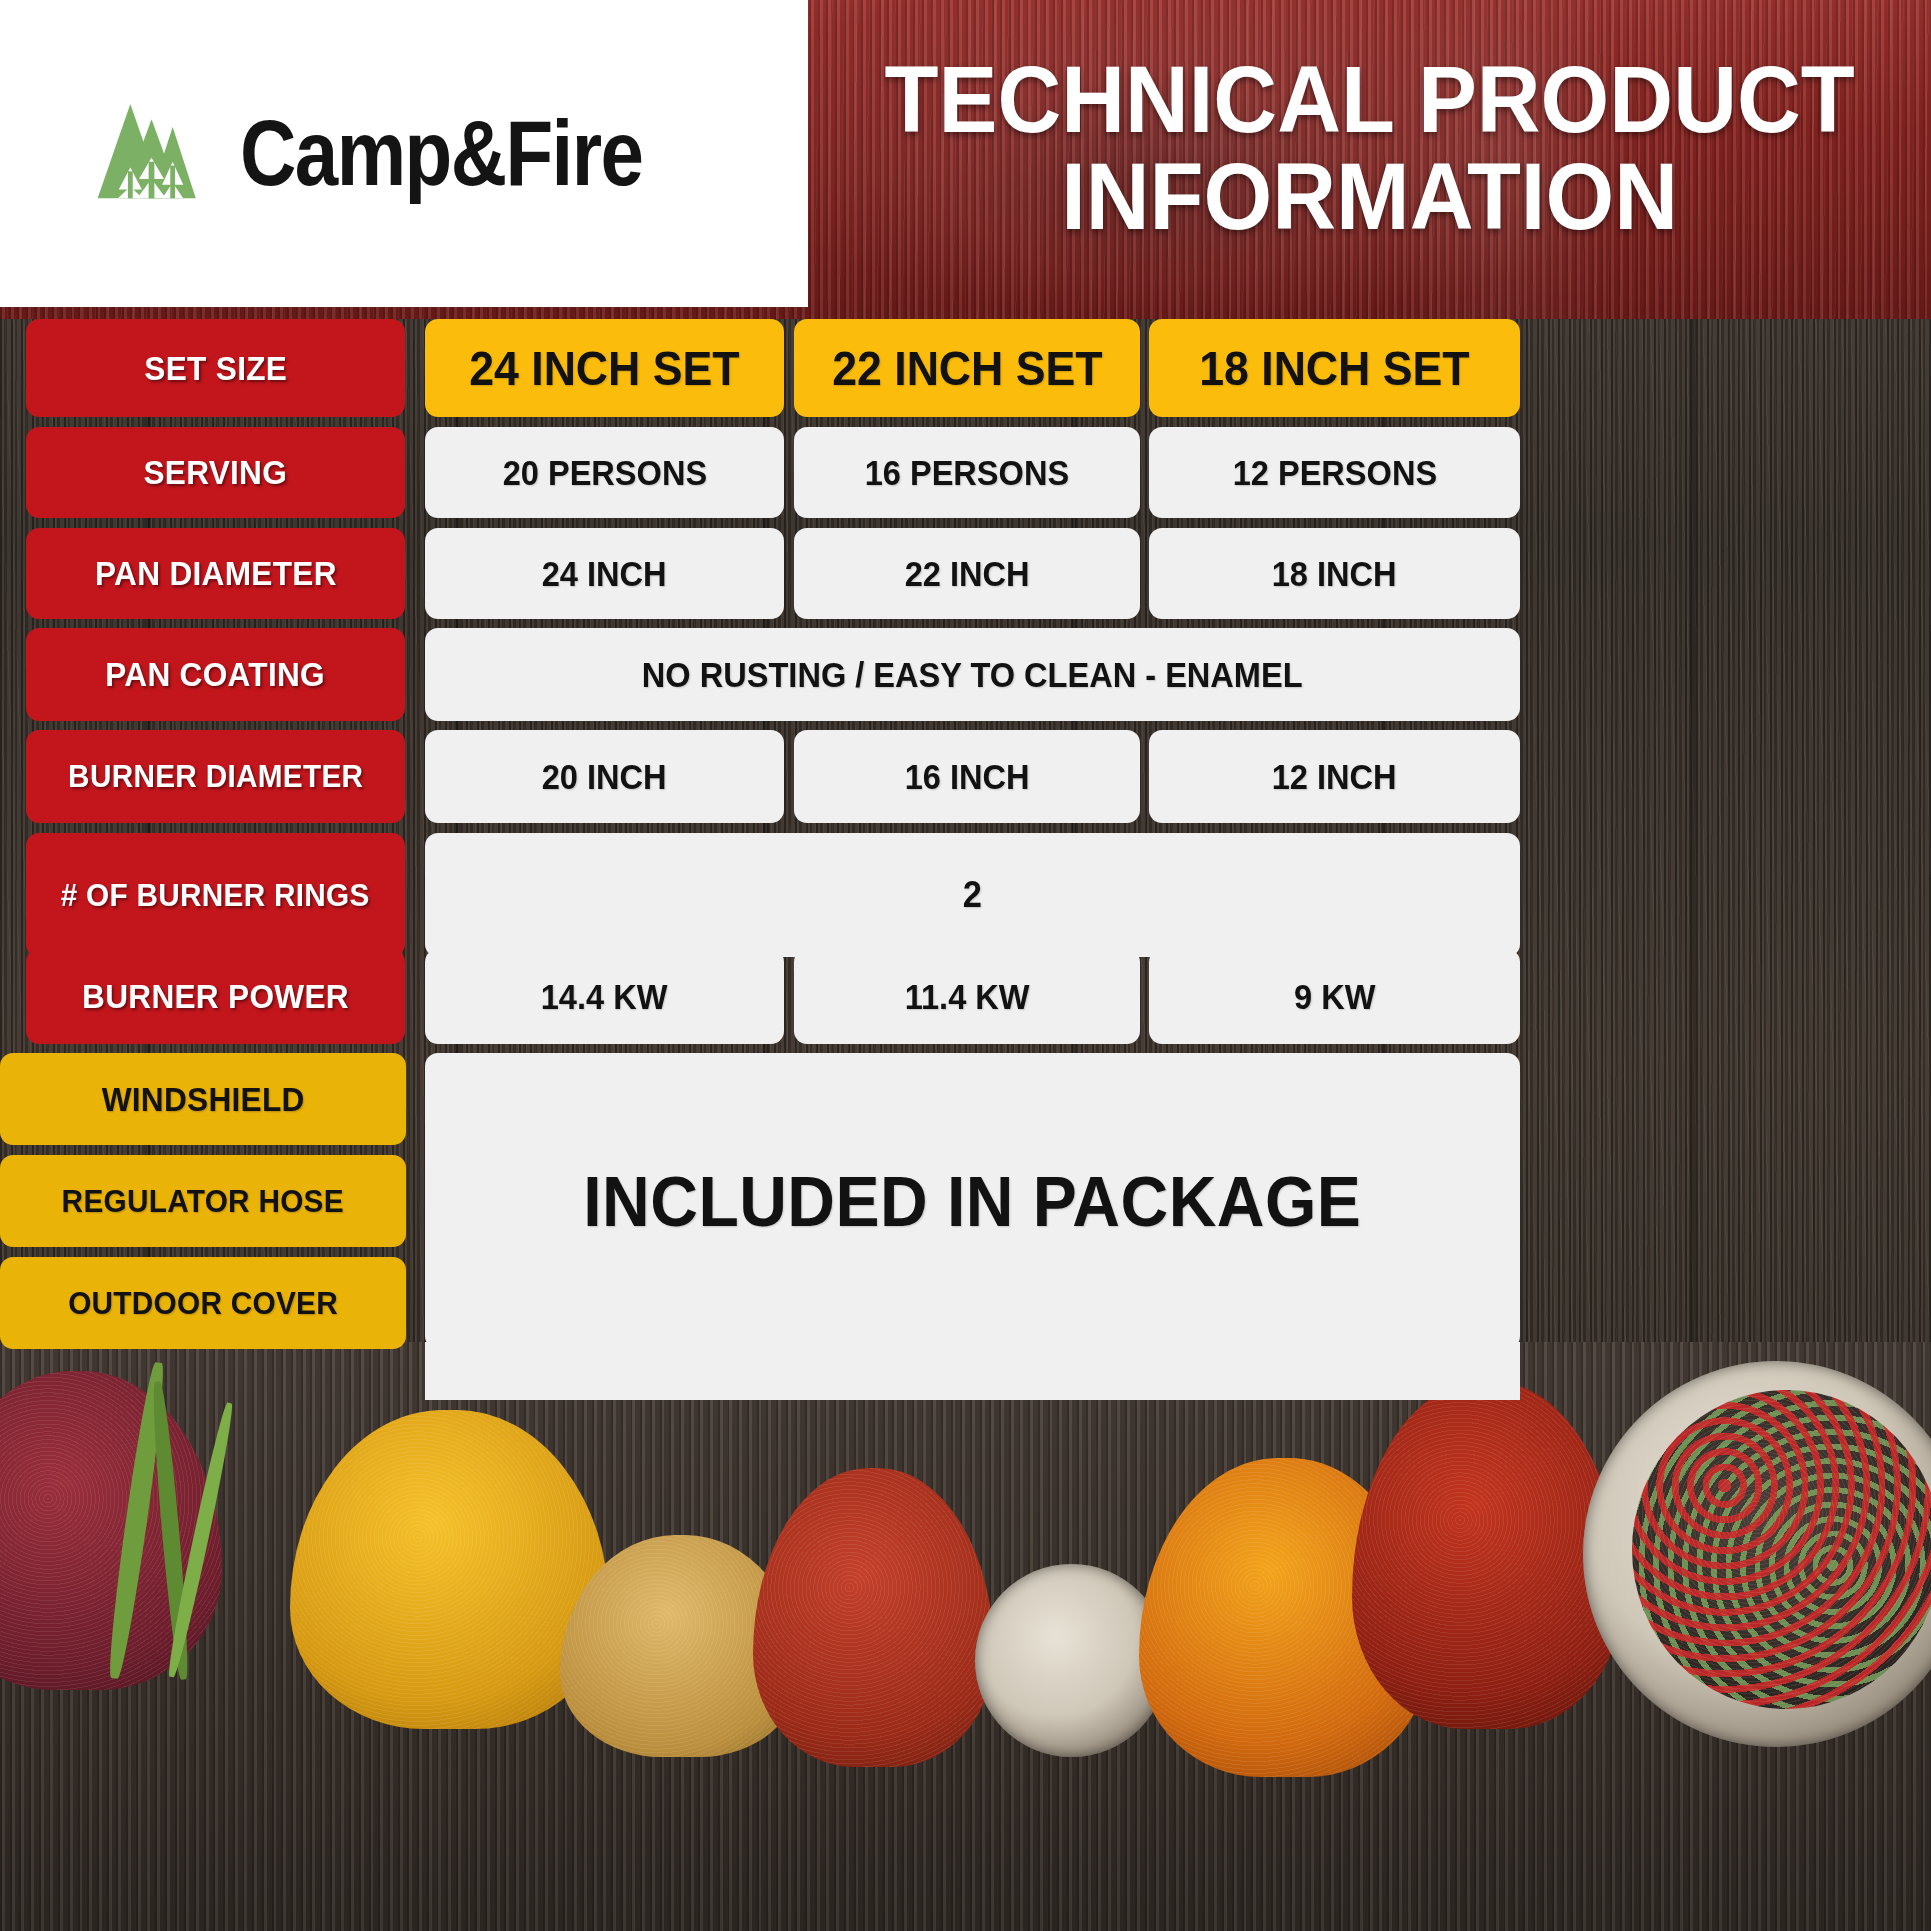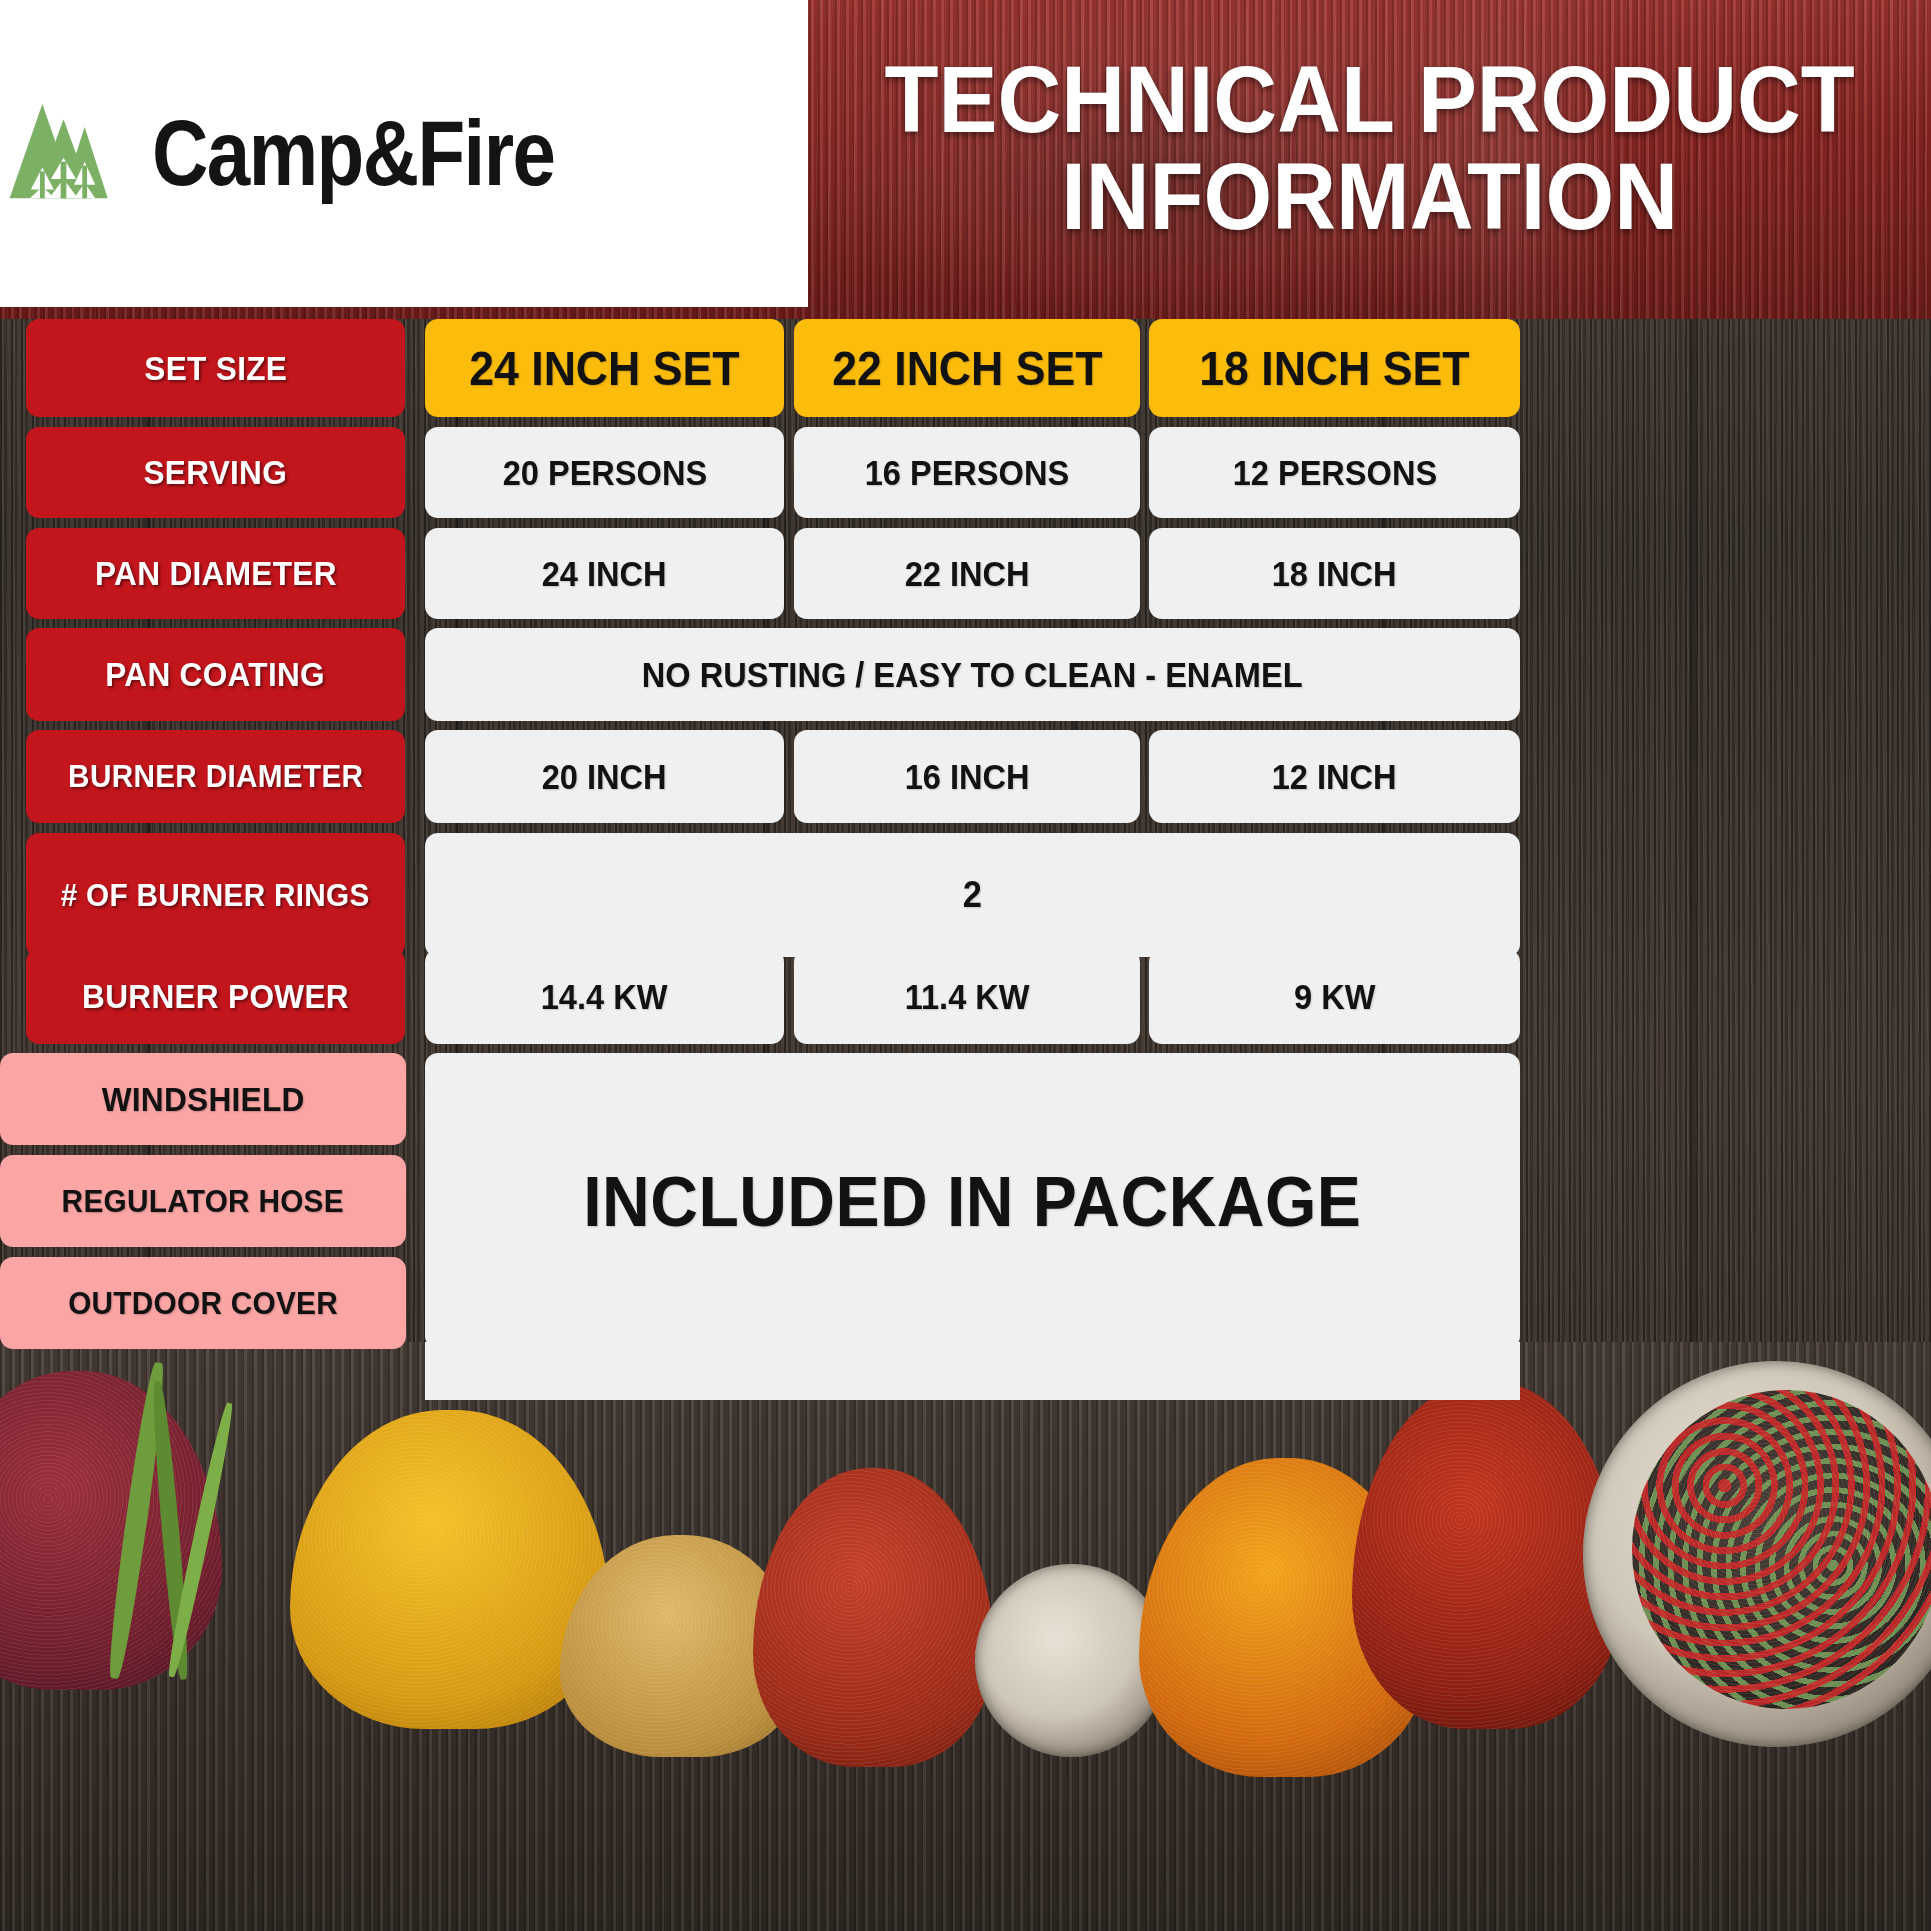--- a/index.html
+++ b/index.html
@@ -55,21 +55,21 @@
     content:""; position:absolute; inset:0;
     background:
       radial-gradient(ellipse 309px 154px at 60% 55%, rgba(0,0,0,.18), transparent 68%),
       radial-gradient(ellipse 174px 406px at 78% 50%, rgba(255,255,255,.06), transparent 70%);
   }
 
   
   .logo-panel{
     position:absolute; left:0; top:0; width:808px; height:307px;
     background:#ffffff;
-    display:flex; align-items:center; justify-content:flex-start; gap:25px;
+    display:flex; align-items:center; justify-content:center; gap:25px;
     z-index:6;
   }
   .logo-mark{ width:127px; height:111px; flex:none; }
   .logo-word{
     font-size:93px; font-weight:bold; color:#141414;
     letter-spacing:-1.9px; line-height:1;
     transform:scaleX(.84); transform-origin:left center;
     white-space:nowrap;
   }
 
@@ -100,21 +100,21 @@
     text-align:center; border-radius:13px;
   }
   .lbl{
     position:absolute; left:26px; width:379px; top:0; bottom:0;
     background:#C2151C;
     color:#ffffff; font-weight:bold;
     text-shadow:1.9px 1.9px 2.9px rgba(0,0,0,.45);
     letter-spacing:0.3px;
   }
   .lbl.yellow{
-    background:#fca5a5; color:#121212;
+    background:#eab308; color:#121212;
     text-shadow:1px 1px 1.9px rgba(0,0,0,.22);
     left:0; width:406px;
   }
   .lbl .t{ transform:scaleX(.93); white-space:nowrap; }
 
   .val{
     position:absolute; top:0; bottom:0;
     background:#F0F0F0; color:#121212; font-weight:bold;
     text-shadow:1px 1px 1.9px rgba(0,0,0,.18);
   }

